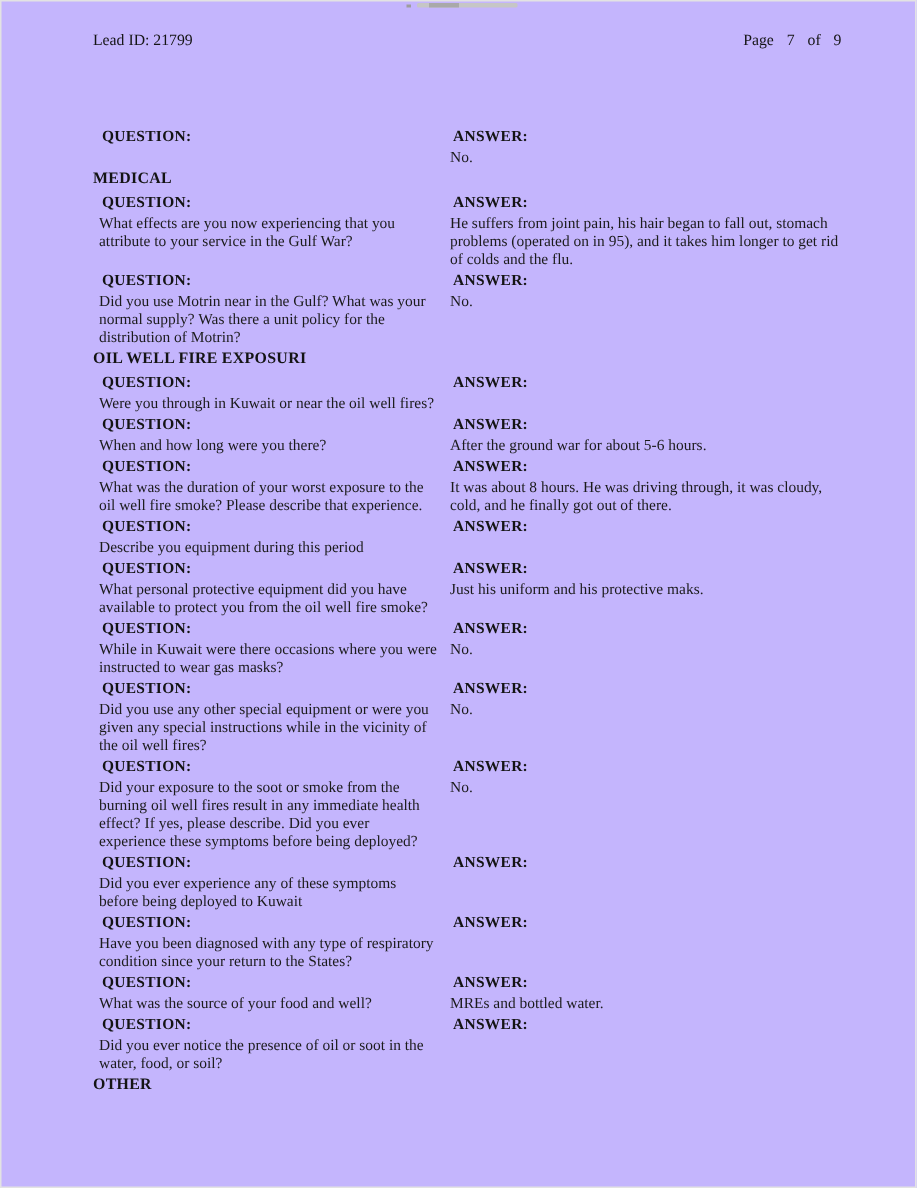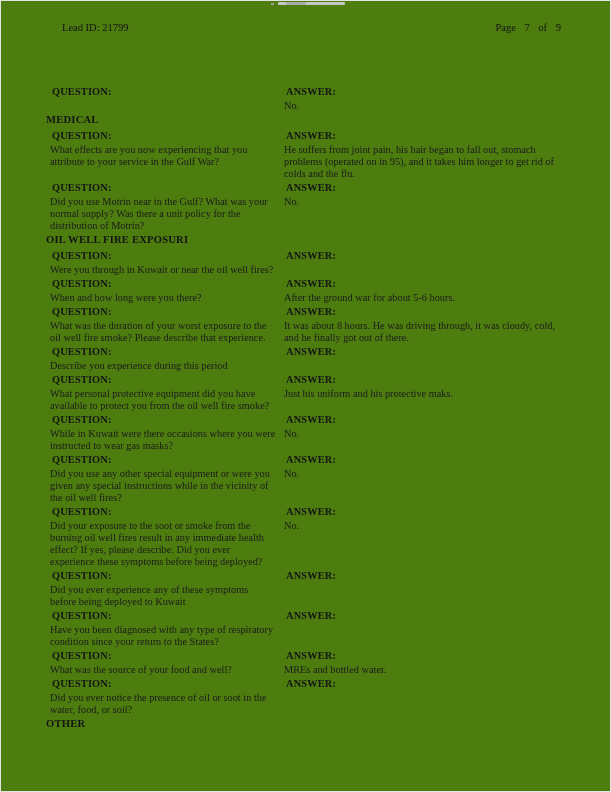--- a/index.html
+++ b/index.html
@@ -7,21 +7,21 @@
   body {
     font-family: "Liberation Serif", "DejaVu Serif", serif;
     background: #ffffff;
     color: #141414;
     position: relative;
     overflow: hidden;
   }
   .page {
     width: 611px;
     height: 792px;
-    background: #4d7c0f;
+    background: #c4b5fd;
     box-shadow: inset 0 0 0 1px #e3e3e3;
     position: relative;
   }
   
   .scan-mark-bar {
     position: absolute;
     left: 278px; top: 2px;
     width: 67px; height: 3px;
     background: #c6c6c6;
     border-radius: 1px;
@@ -45,21 +45,21 @@
     display: flex;
     justify-content: space-between;
     font-size: 10.5px;
     line-height: 12px;
   }
   .page-num { word-spacing: 6px; }
   .content {
     position: absolute;
     top: 86px;
     left: 0; right: 0;
-    padding-left: 50px;
+    padding-left: 66px;
     padding-right: 48px;
     font-size: 10.3px;
     line-height: 12px;
   }
   .qa-row {
     display: grid;
     grid-template-columns: 234px 1fr;
     margin-bottom: 2px;
   }
   .q-col { padding-right: 8px; }
@@ -149,21 +149,21 @@
           <div class="q-text">What was the duration of your worst exposure to the oil well fire smoke? Please describe that experience.</div>
         </div>
         <div class="a-col">
           <div class="label">ANSWER:</div>
           <div class="a-text">It was about 8 hours. He was driving through, it was cloudy, cold, and he finally got out of there.</div>
         </div>
       </div>
       <div class="qa-row">
         <div class="q-col">
           <div class="label">QUESTION:</div>
-          <div class="q-text">Describe you experience during this period</div>
+          <div class="q-text">Describe you equipment during this period</div>
         </div>
         <div class="a-col">
           <div class="label">ANSWER:</div>
         </div>
       </div>
       <div class="qa-row">
         <div class="q-col">
           <div class="label">QUESTION:</div>
           <div class="q-text">What personal protective equipment did you have available to protect you from the oil well fire smoke?</div>
         </div>

